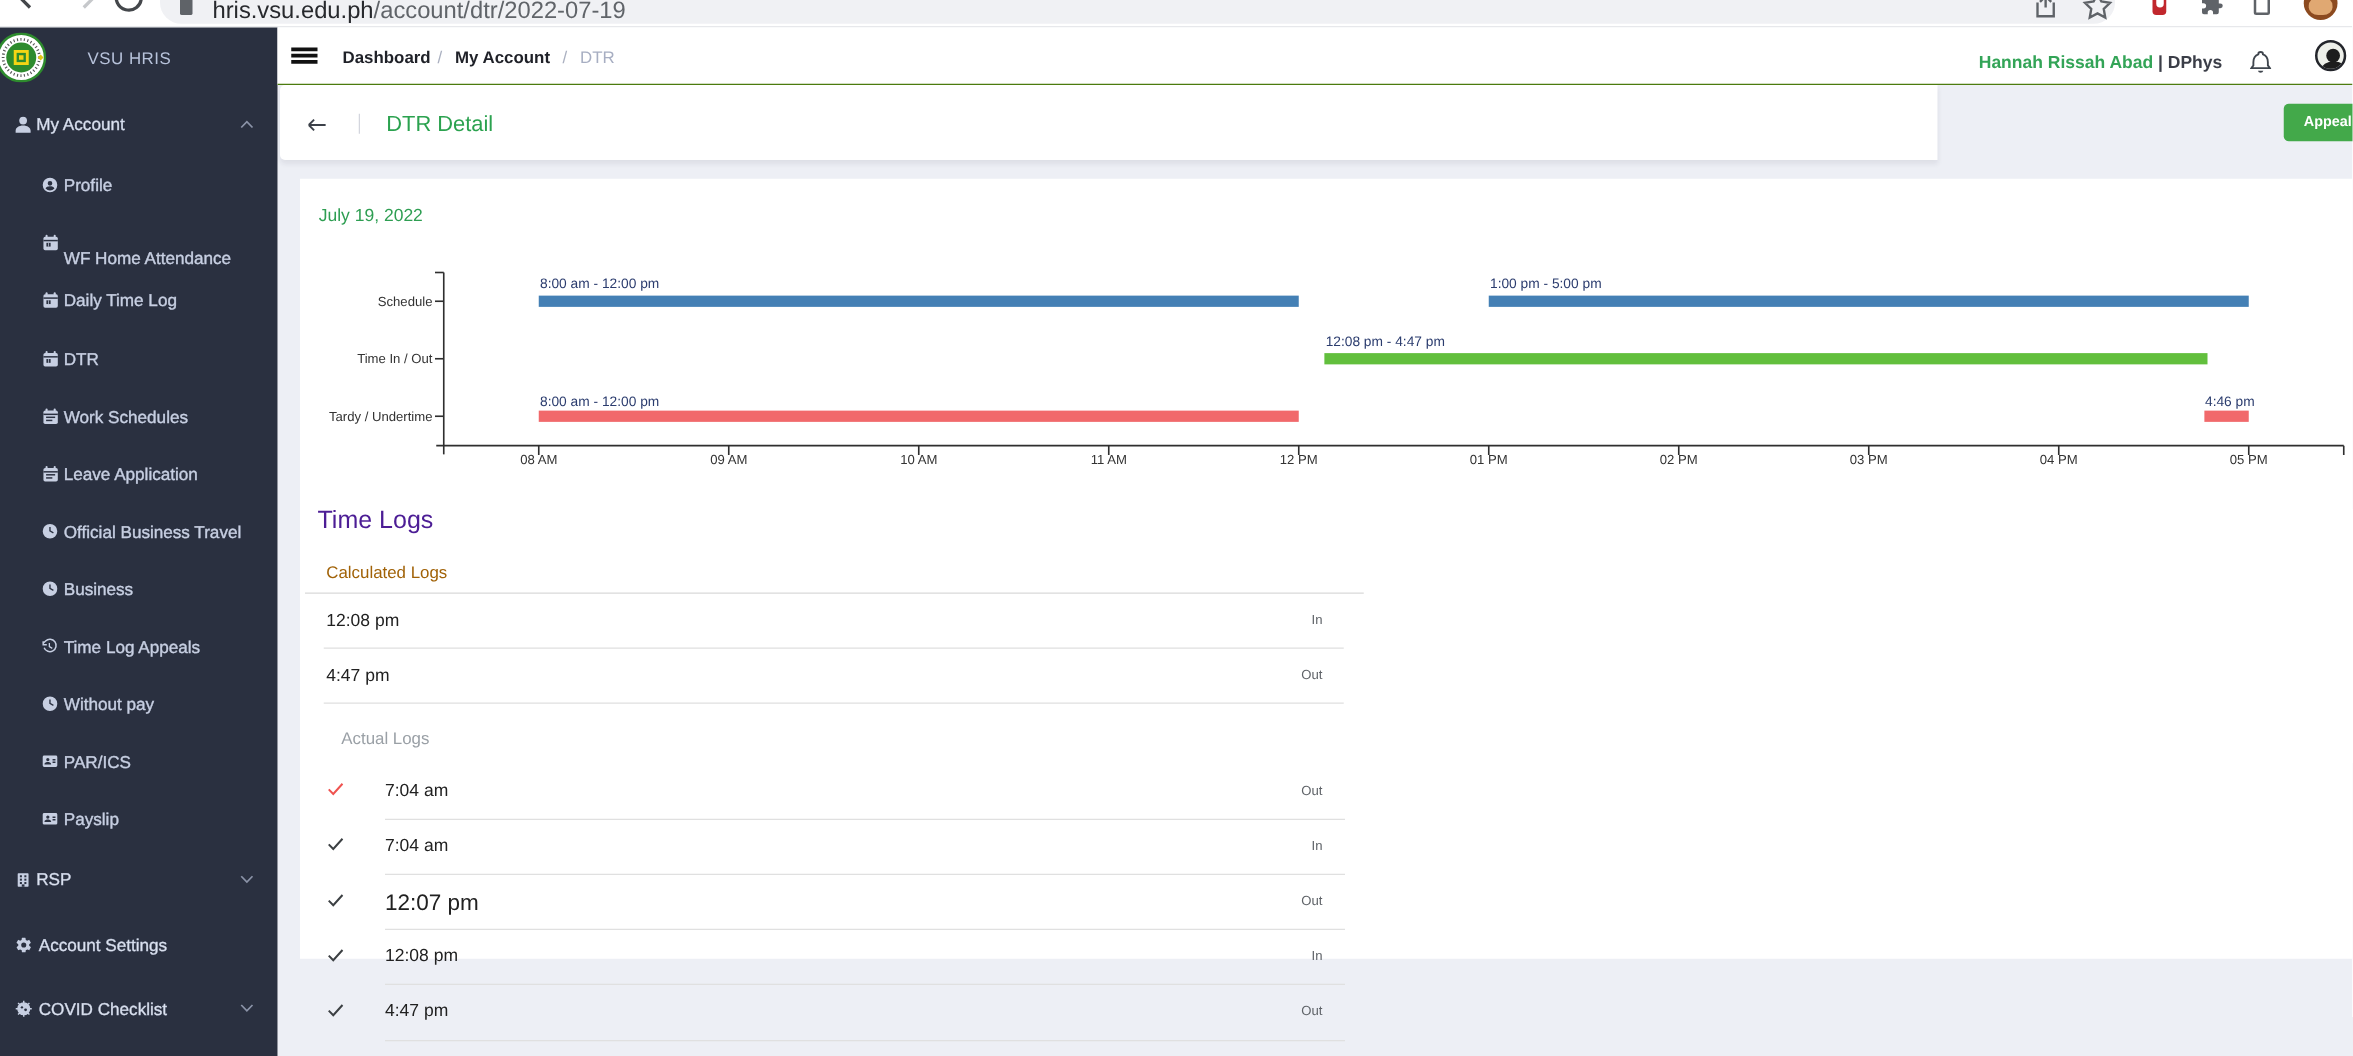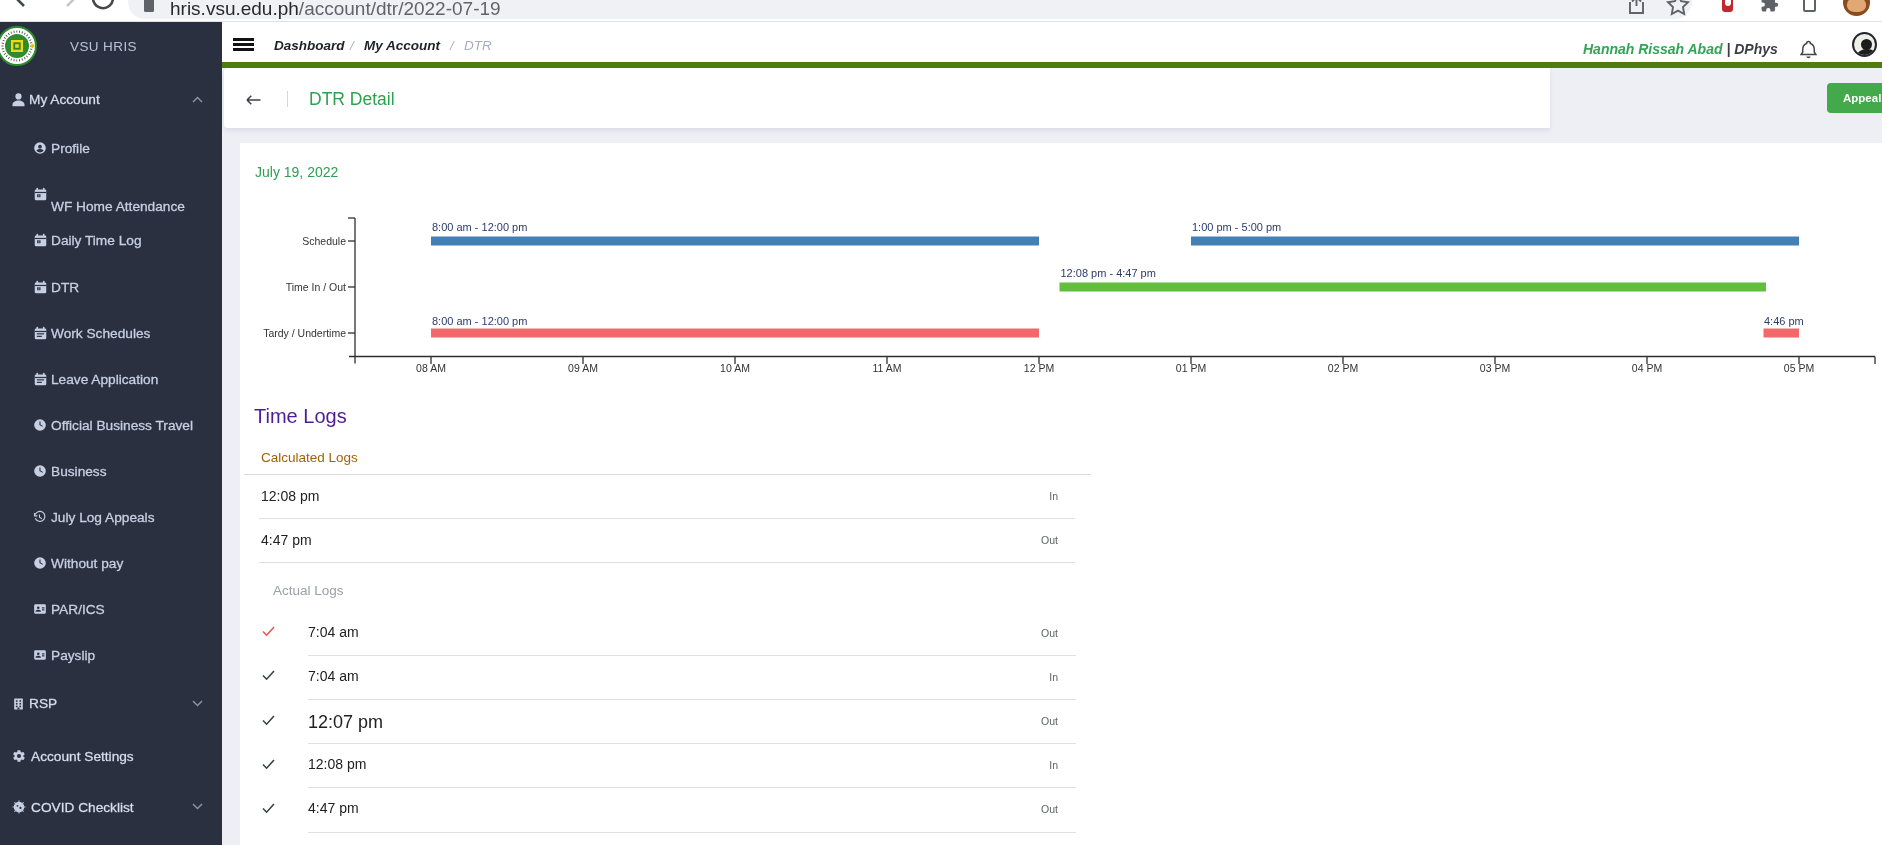--- a/index.html
+++ b/index.html
@@ -128,21 +128,21 @@
       <svg class="abs" style="left:33px;top:442px;" width="14" height="14" viewBox="0 0 24 24" fill="#c7cfe2">
           <path d="M12 2a10 10 0 1 0 0 20 10 10 0 0 0 0-20zm4.2 13.2-5.2-3.1V6h1.9v5l4.2 2.5z"></path>
         </svg>
       <span class="abs" style="left:51px;top:442px;">Business</span>
 
       <svg class="abs" style="left:32px;top:488px;" width="15" height="14" viewBox="0 0 24 24" fill="none" stroke="#c7cfe2" stroke-width="2">
           <path d="M3.5 5 v5 h5" fill="none"></path>
           <path d="M4.8 14a8.5 8.5 0 1 0 2-9.2 L3.5 8" fill="none"></path>
           <path d="M12 7.5 v5 l4 2.4" stroke-width="1.8"></path>
         </svg>
-      <span class="abs" style="left:51px;top:488px;">July Log Appeals</span>
+      <span class="abs" style="left:51px;top:488px;">Time Log Appeals</span>
 
       <svg class="abs" style="left:33px;top:534px;" width="14" height="14" viewBox="0 0 24 24" fill="#c7cfe2">
           <path d="M12 2a10 10 0 1 0 0 20 10 10 0 0 0 0-20zm4.2 13.2-5.2-3.1V6h1.9v5l4.2 2.5z"></path>
         </svg>
       <span class="abs" style="left:51px;top:534px;">Without pay</span>
 
       <svg class="abs" style="left:33px;top:580px;" width="14" height="14" viewBox="0 0 24 24" fill="#c7cfe2">
           <path d="M20 4H4a2 2 0 0 0-2 2v12a2 2 0 0 0 2 2h16a2 2 0 0 0 2-2V6a2 2 0 0 0-2-2zM9 7.5A2.25 2.25 0 1 1 9 12a2.25 2.25 0 0 1 0-4.5zM13.5 16.5h-9v-1.1c0-1.5 3-2.3 4.5-2.3s4.5.8 4.5 2.3v1.1zm6-2h-4v-2h4v2zm0-3.5h-4V9h4v2z"></path>
         </svg>
       <span class="abs" style="left:51px;top:580px;">PAR/ICS</span>
@@ -179,21 +179,21 @@
           <circle cx="9.5" cy="10" r="1.6" fill="#2a3040"></circle>
           <circle cx="14.5" cy="13.5" r="1.9" fill="#2a3040"></circle>
         </svg>
       <span class="abs" style="left:31px;top:778px;color:#dde3f0;">COVID Checklist</span>
       <svg class="abs" style="left:192px;top:781px;" width="11" height="7" viewBox="0 0 11 7" fill="none">
           <path d="M1 1 L5.5 5.6 L10 1" stroke="#8b93a8" stroke-width="1.4"></path>
         </svg>
     </div>
   </div>
 
-  <div class="abs" style="left:222px;top:22px;width:1660px;height:46px;background:#fff;border-bottom:6px solid #4d7c0f;font-style:italic;" id="header">
+  <div class="abs" style="left:222px;top:22px;width:1660px;height:46px;background:#fff;border-bottom:1px solid #4d7c0f;" id="header">
 
     <div class="abs" style="left:11px;top:16px;width:21px;height:2.6px;background:#111;"></div>
     <div class="abs" style="left:11px;top:21.2px;width:21px;height:2.6px;background:#111;"></div>
     <div class="abs" style="left:11px;top:26.4px;width:21px;height:2.6px;background:#111;"></div>
 
     <span class="abs" style="left:52px;top:16px;font-size:13.5px;font-weight:bold;color:#1f2128;">Dashboard</span>
     <span class="abs" style="left:128px;top:16px;font-size:13.5px;color:#aab0c0;">/</span>
     <span class="abs" style="left:142px;top:16px;font-size:13.5px;font-weight:bold;color:#1f2128;">My Account</span>
     <span class="abs" style="left:228px;top:16px;font-size:13.5px;color:#aab0c0;">/</span>
     <span class="abs" style="left:242px;top:16px;font-size:13.5px;color:#a7aec2;">DTR</span>
@@ -213,21 +213,21 @@
 
   <div class="abs" style="left:224px;top:68px;width:1326px;height:60px;background:#fff;border-radius:4px 0 0 4px;box-shadow:0 3px 4px rgba(40,40,60,0.08);" id="toolbar">
     <svg class="abs" style="left:22px;top:27px;" width="15" height="10" viewBox="0 0 15 10" fill="none" stroke="#3c4149" stroke-width="1.5">
       <path d="M14.5 5 H1 M1 5 l4.3 -4.3 M1 5 l4.3 4.3"></path>
     </svg>
     <div class="abs" style="left:63px;top:23px;width:1px;height:16px;background:#d4d6de;"></div>
     <span class="abs" style="left:85px;top:21px;font-size:17.5px;color:#2ba24f;">DTR Detail</span>
     <div class="abs" style="left:1603px;top:15px;width:80px;height:30px;background:#43a94a;border-radius:4px;color:#fff;font-size:11.5px;font-weight:bold;line-height:30px;"><span style="margin-left:16px;">Appeal</span></div>
   </div>
 
-  <div class="abs" style="left:240px;top:143px;width:1642px;height:702px;background:#fff;" id="card">
+  <div class="abs" style="left:240px;top:143px;width:1642px;height:624px;background:#fff;" id="card">
     <span class="abs" style="left:15px;top:21px;font-size:14px;color:#2e9e52;">July 19, 2022</span>
 
     <svg class="abs" style="left:0;top:60px;" width="1642" height="185" viewBox="0 0 1642 185" font-family="Liberation Sans, sans-serif">
 
       <line x1="115" y1="15" x2="115" y2="160.5" stroke="#2f2f2f" stroke-width="1.3"></line>
       <line x1="108" y1="15" x2="115" y2="15" stroke="#2f2f2f" stroke-width="1.3"></line>
       <line x1="108" y1="38" x2="115" y2="38" stroke="#2f2f2f" stroke-width="1.3"></line>
       <line x1="108" y1="84" x2="115" y2="84" stroke="#2f2f2f" stroke-width="1.3"></line>
       <line x1="108" y1="130" x2="115" y2="130" stroke="#2f2f2f" stroke-width="1.3"></line>
       <line x1="109" y1="153.5" x2="1635" y2="153.5" stroke="#2f2f2f" stroke-width="1.3"></line>

